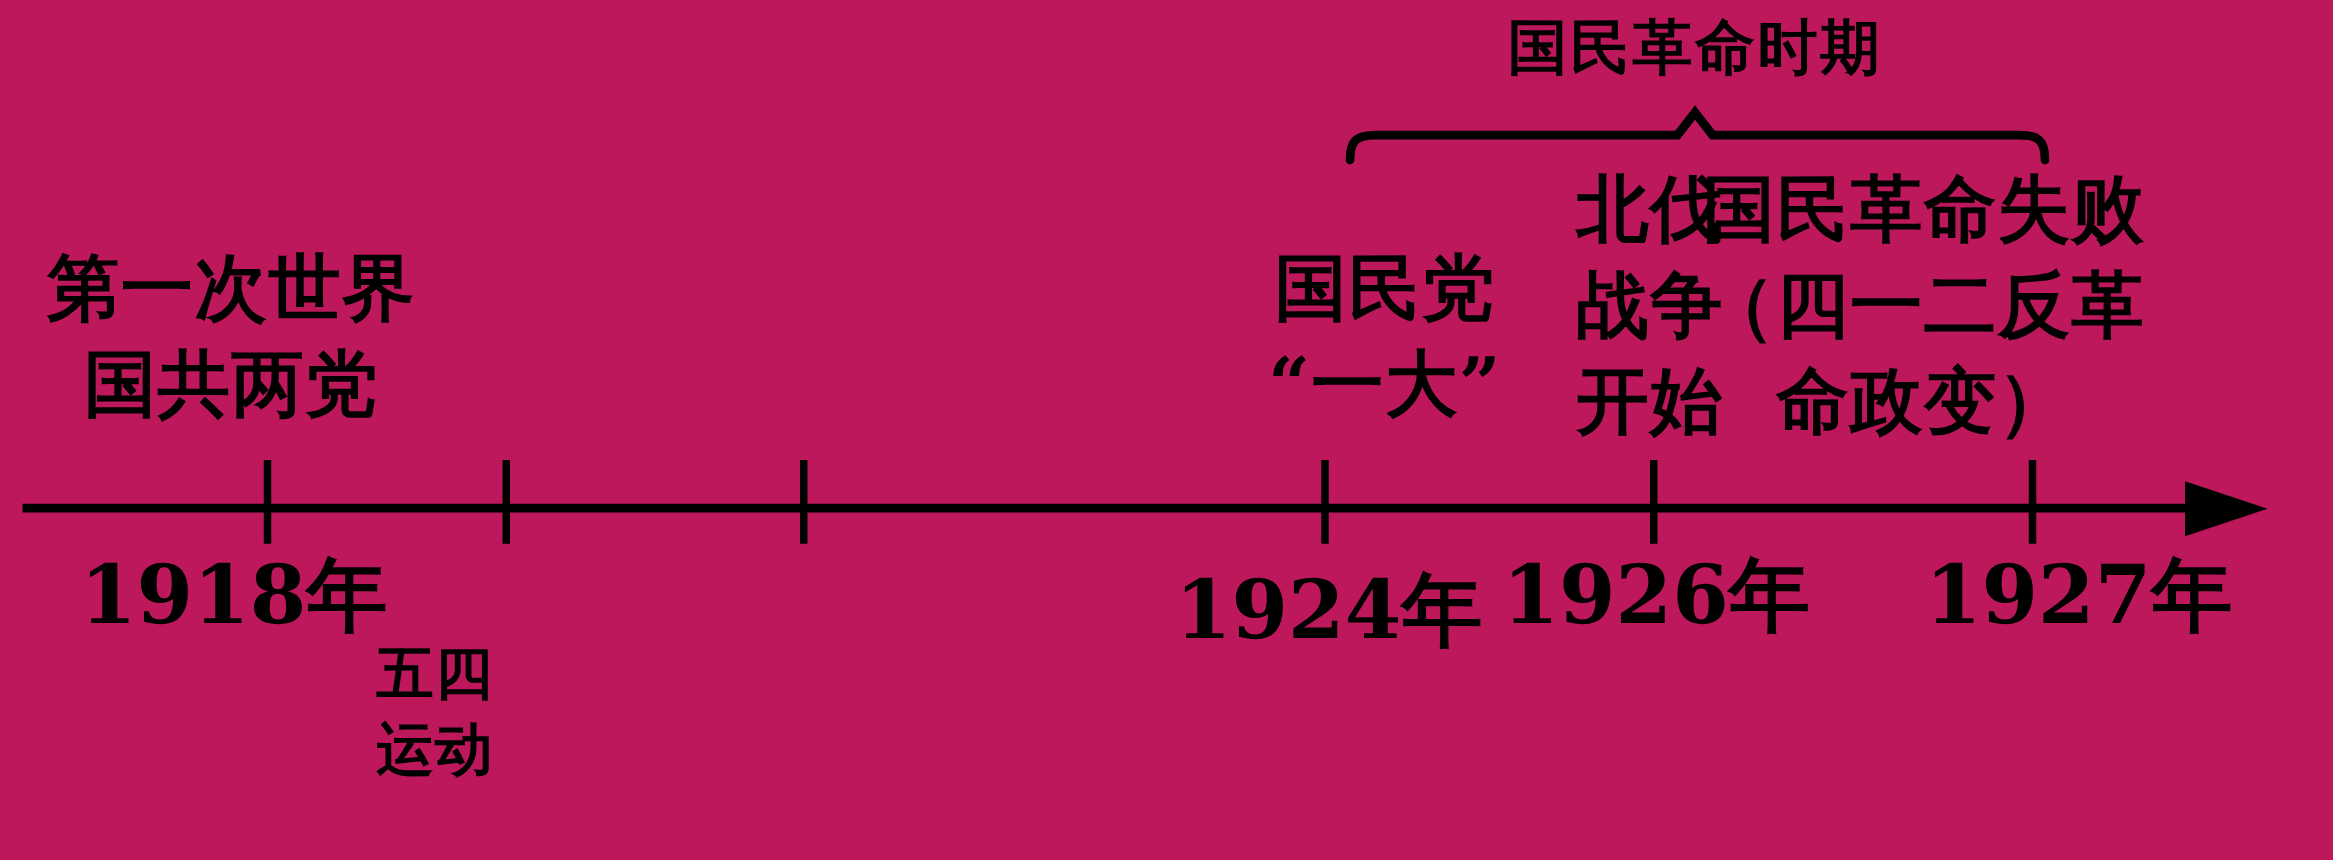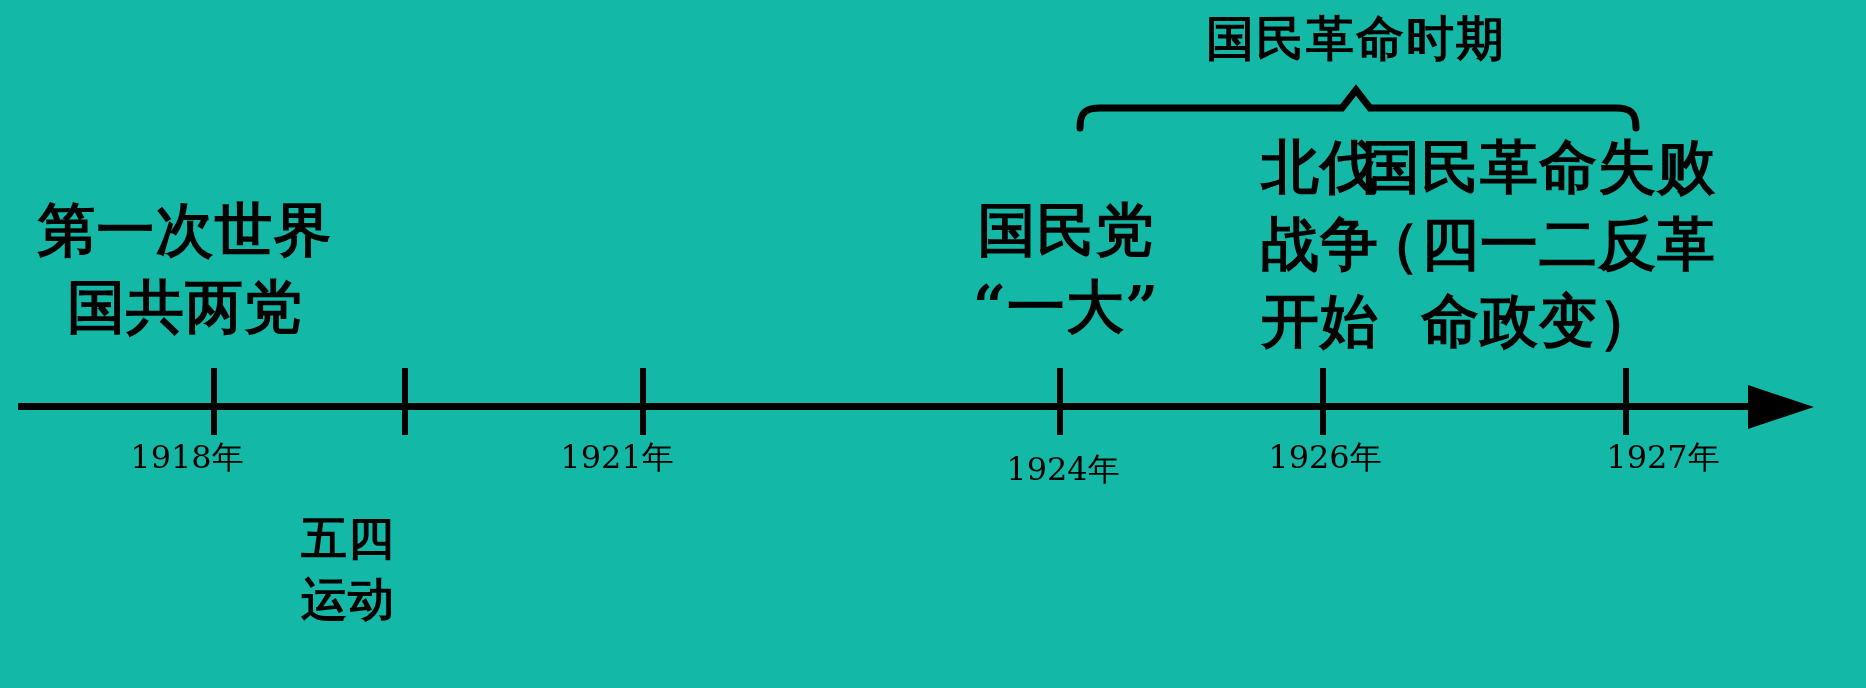--- a/index.html
+++ b/index.html
@@ -5,21 +5,21 @@
 <style>
   html, body {
     margin: 0;
     padding: 0;
     background: #ffffff;
   }
   #stage {
     position: relative;
     width: 1866px;
     height: 688px;
-    background: #14b8a6;
+    background: #be185d;
     overflow: hidden;
     font-family: "DejaVu Serif", "Liberation Serif", serif;
     color: #000000;
   }
 
   
   .axis-line {
     position: absolute;
     left: 18px;
     top: 403px;
@@ -58,22 +58,22 @@
     white-space: pre;
     transform: translateX(-50%);
     color: #000;
   }
   .event-above {
     
   }
   .year {
     position: absolute;
     font-family: "DejaVu Serif", "Liberation Serif", serif;
-    font-weight: 400;
-    font-size: 32px;
+    font-weight: 700;
+    font-size: 65px;
     line-height: 1.12;
     white-space: nowrap;
     text-align: center;
     transform: translateX(-50%);
     color: #000;
   }
   .sub-below {
     position: absolute;
     font-family: Liberation Sans, sans-serif;
     font-weight: 700;
@@ -133,23 +133,22 @@
   <div class="tick" style="left:1323px;"></div>
   <div class="tick" style="left:1626px;"></div>
 
   <div class="cjk event-above" style="left:185px; top:192px;">第一次世界
 国共两党</div>
   <div class="year" style="left:187px; top:440px;">1918年</div>
 
   <div class="sub-below" style="left:348px; top:508px;">五四
 运动</div>
 
-  <div class="year" style="left:617px; top:440px;">1921年</div>
 
-  <div class="cjk event-above" style="left:1066px; top:192px;">国民党
+  <div class="cjk event-above" style="left:1108px; top:192px;">国民党
 “一大”</div>
   <div class="year" style="left:1063px; top:452px;">1924年</div>
 
   <div class="cjk event-above" style="left:1320px; top:129px;">北伐
 战争
 开始</div>
   <div class="year" style="left:1325px; top:440px;">1926年</div>
 
   <div class="cjk event-above" style="left:1528px; top:129px;margin-left:11px;">国民革命失败
 （四一二反革

